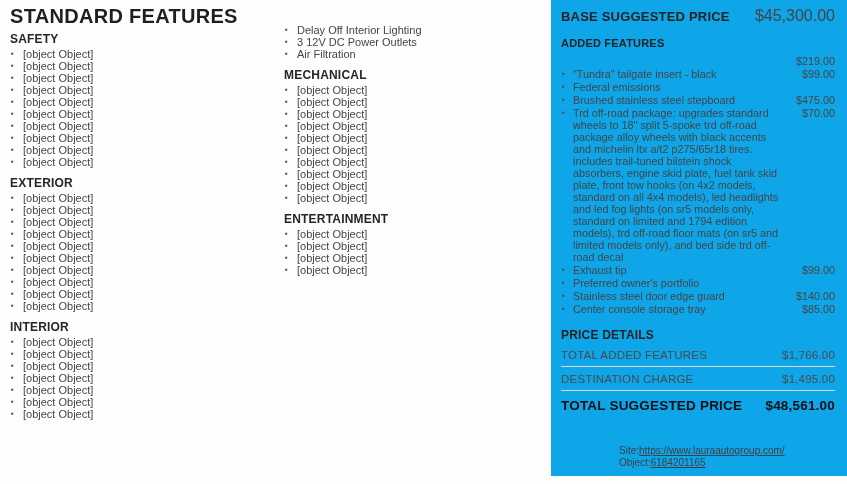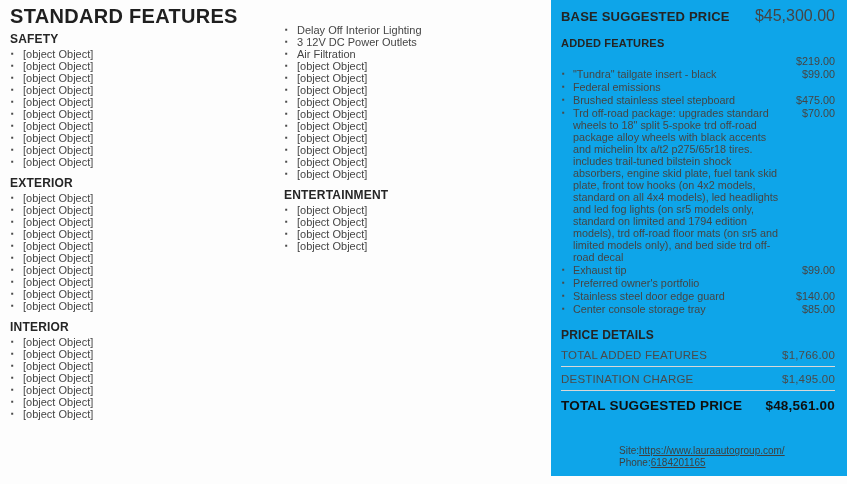--- a/index.html
+++ b/index.html
@@ -157,20 +157,21 @@
 
         <li>Delay Off Interior Lighting</li>
 
         <li>3 12V DC Power Outlets</li>
 
         <li>Air Filtration</li>
       </ul>
     <div>
 
         <section class="section">
+          <h2>MECHANICAL</h2>
           <ul class="items">
 
               <li>[object Object]</li>
 
               <li>[object Object]</li>
 
               <li>[object Object]</li>
 
               <li>[object Object]</li>
 
@@ -275,17 +276,17 @@
         </div>
       </div>
 
     <div class="total-row">
       <span>TOTAL SUGGESTED PRICE</span>
       <span>$48,561.00</span>
     </div>
 
     <div class="footer">
       <div><span>Site:</span><a>https://www.lauraautogroup.com/</a></div>
-      <div><span>Phone:</span><a>6184201165</a></div>
+      <div><span>Object:</span><a>6184201165</a></div>
     </div>
   </div>
 
 </div>
 
 </body></html>

